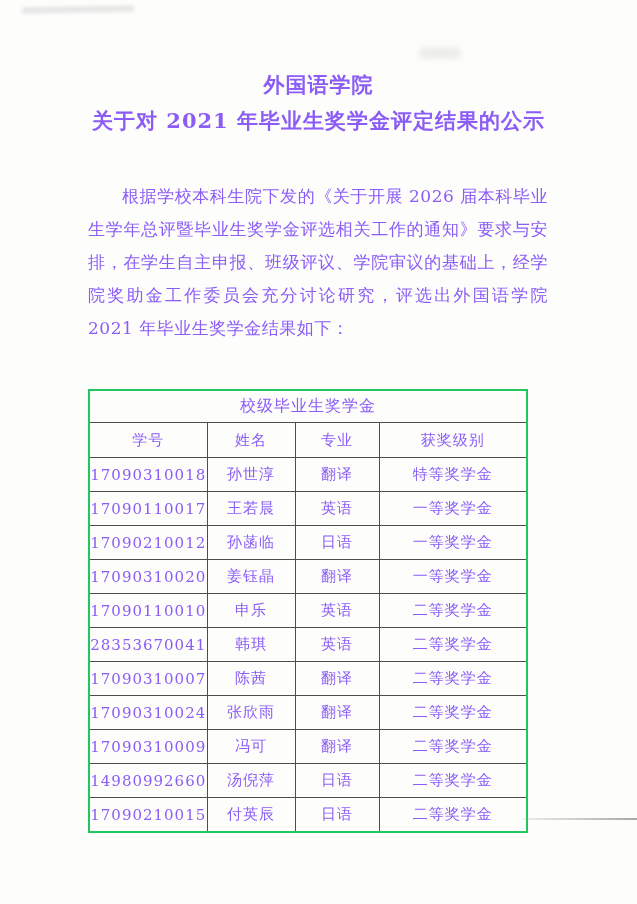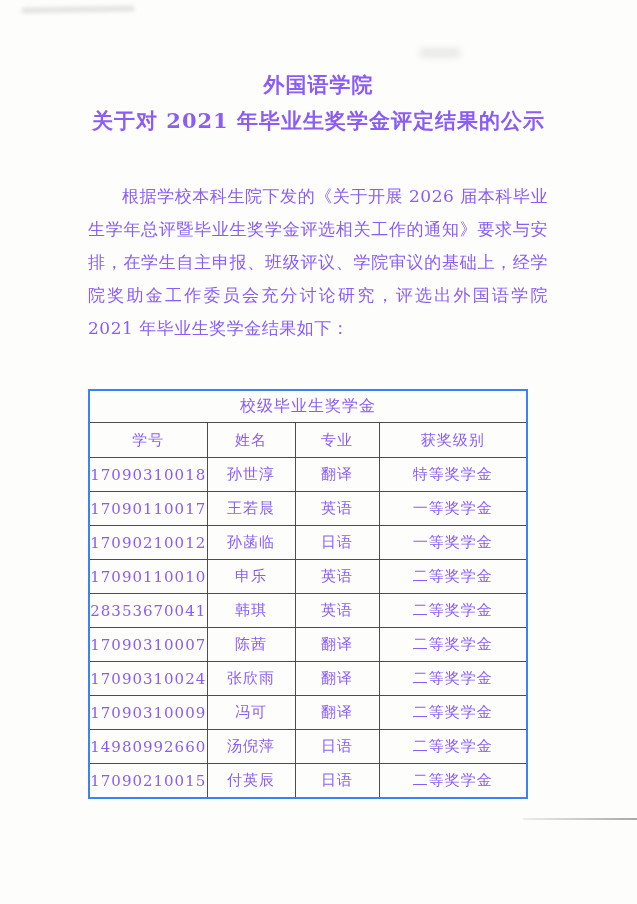--- a/index.html
+++ b/index.html
@@ -56,21 +56,21 @@
     text-indent: 2em;
     text-align: justify;
     letter-spacing: 0.5px;
   }
   table.scholarship {
     margin: 44px 0 0 88px;
     width: 438px;
     border-collapse: collapse;
     table-layout: fixed;
     font-size: 15px;
-    border: 2px solid #3b82f6;
+    border: 2px solid #22c55e;
   }
   table.scholarship th,
   table.scholarship td {
     border: 1px solid #4d4d4d;
     text-align: center;
     vertical-align: middle;
     font-weight: normal;
     padding: 0;
     letter-spacing: 1px;
     overflow: hidden;
@@ -130,20 +130,26 @@
         <td>英语</td>
         <td>一等奖学金</td>
       </tr>
         <tr class="data-row">
         <td>17090210012</td>
         <td>孙菡临</td>
         <td>日语</td>
         <td>一等奖学金</td>
       </tr>
         <tr class="data-row">
+        <td>17090310020</td>
+        <td>姜钰晶</td>
+        <td>翻译</td>
+        <td>一等奖学金</td>
+      </tr>
+        <tr class="data-row">
         <td>17090110010</td>
         <td>申乐</td>
         <td>英语</td>
         <td>二等奖学金</td>
       </tr>
         <tr class="data-row">
         <td>28353670041</td>
         <td>韩琪</td>
         <td>英语</td>
         <td>二等奖学金</td>

